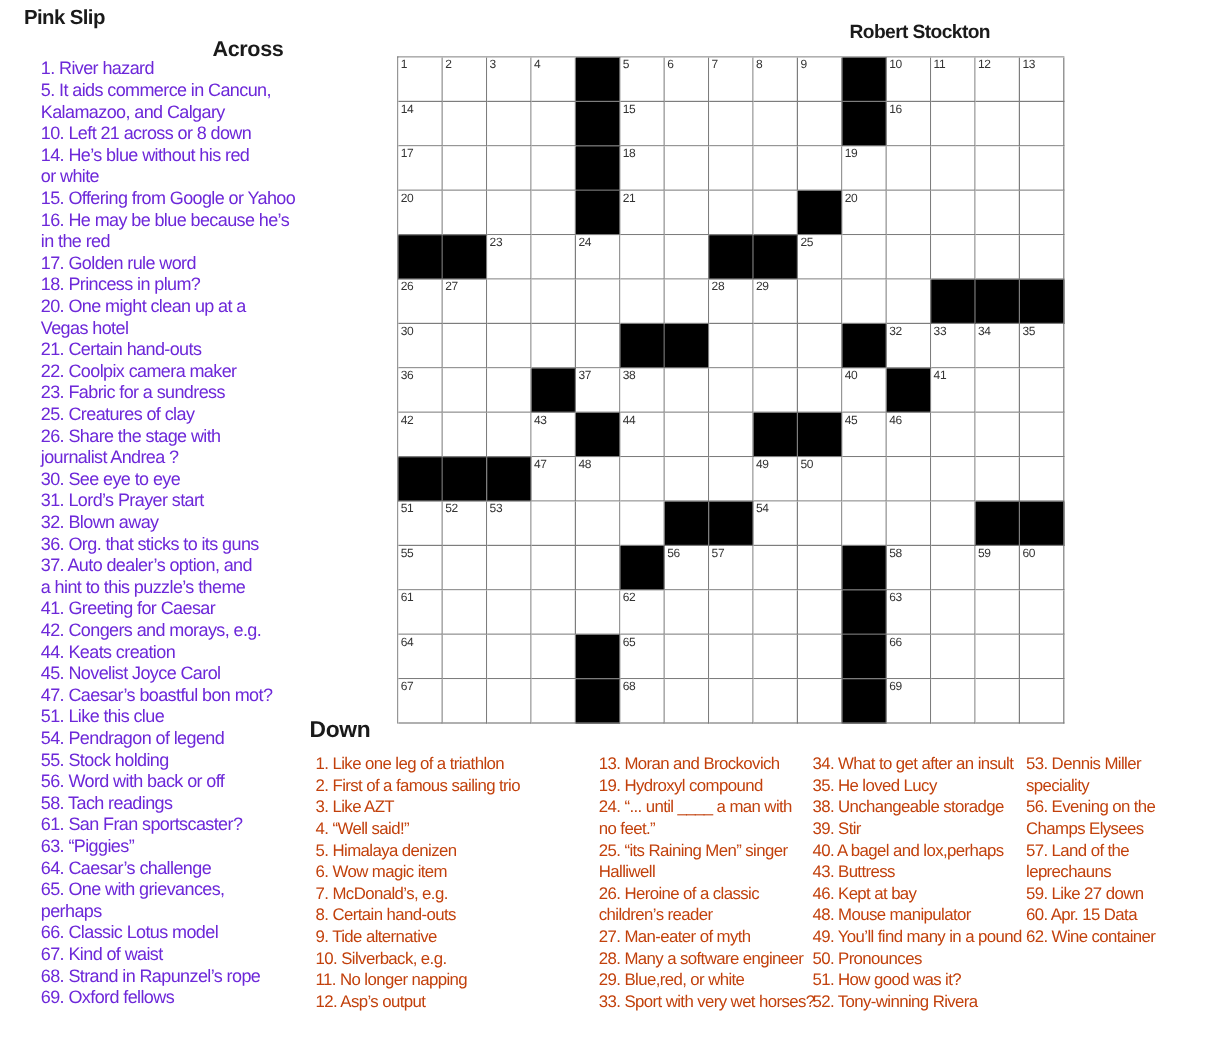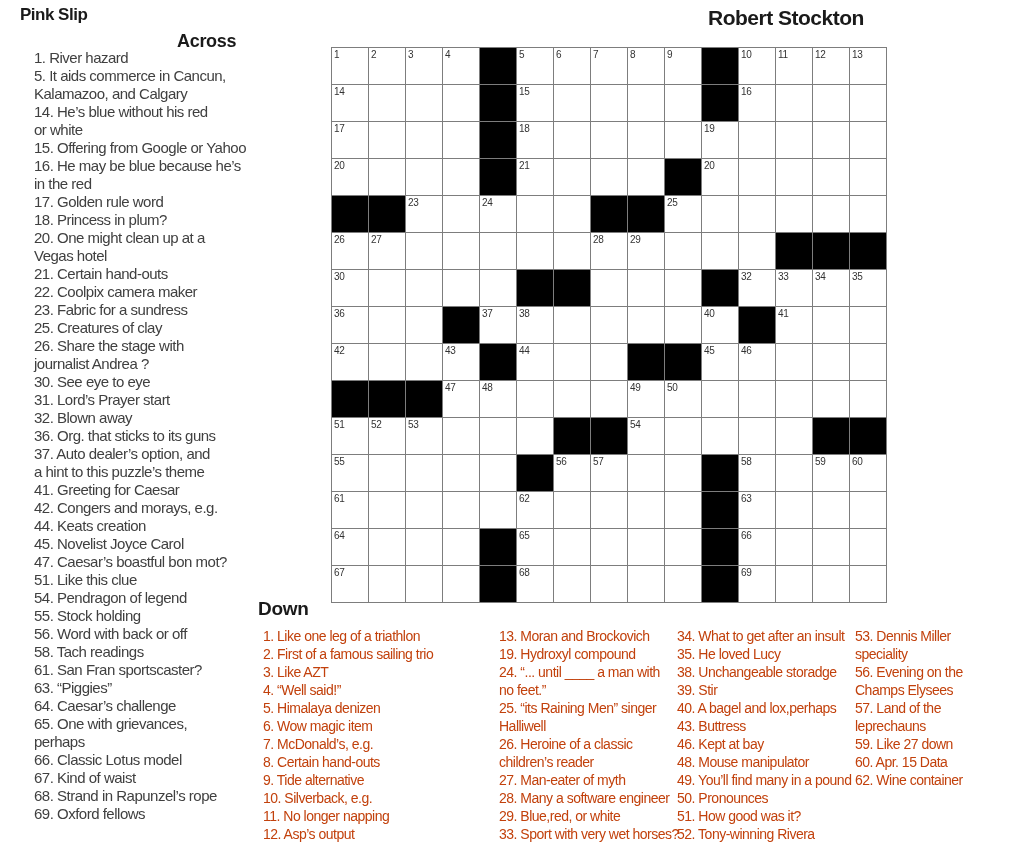--- a/index.html
+++ b/index.html
@@ -10,39 +10,39 @@
     font-family: "Liberation Sans", sans-serif;
     color: #231f20;
     overflow: hidden;
   }
   .title {
     position: absolute; left: 20px; top: 5px;
     font-size: 17px; font-weight: bold; letter-spacing: -0.5px;
     margin: 0; color: #1a1a1a;
   }
   .author {
-    position: absolute; left: 708px; top: 6px;
-    font-size: 21px; font-weight: bold; letter-spacing: -0.5px;
+    position: absolute; left: 708px; top: 19px;
+    font-size: 16px; font-weight: bold; letter-spacing: -0.5px;
     color: #1a1a1a;
   }
   .across-heading {
     position: absolute; left: 145px; top: 31px;
     font-size: 18px; font-weight: bold; letter-spacing: -0.3px;
     color: #1a1a1a;
     margin-left: 32px;
   }
   .down-heading {
     position: absolute; left: 258px; top: 598px;
     font-size: 19px; font-weight: bold; letter-spacing: -0.3px;
     color: #1a1a1a;
   }
   .across-list {
     position: absolute; left: 34px; top: 49px; width: 300px;
     font-size: 15px; line-height: 18px; letter-spacing: -0.5px;
-    color: #404040;
+    color: #6d28d9;
   }
   .down-col {
     position: absolute; top: 627px;
     font-size: 14px; line-height: 18px; letter-spacing: -0.5px;
     color: #c2410c;
   }
   #down-col-0 { left: 263px; }
   #down-col-1 { left: 455px; margin-left: 44px; }
   #down-col-2 { left: 677px; }
   #down-col-3 { left: 855px; }
@@ -75,20 +75,21 @@
 
 <div class="page">
   <h1 class="title">Pink Slip</h1>
   <div class="author">Robert Stockton</div>
 
   <div class="across-heading">Across</div>
   <div class="across-list" id="across-list">
       <div class="clue">1. River hazard</div>
       <div class="clue">5. It aids commerce in Cancun,
 Kalamazoo, and Calgary</div>
+      <div class="clue">10. Left 21 across or 8 down</div>
       <div class="clue">14. He’s blue without his red
 or white</div>
       <div class="clue">15. Offering from Google or Yahoo</div>
       <div class="clue">16. He may be blue because he’s
 in the red</div>
       <div class="clue">17. Golden rule word</div>
       <div class="clue">18. Princess in plum?</div>
       <div class="clue">20. One might clean up at a
 Vegas hotel</div>
       <div class="clue">21. Certain hand-outs</div>

